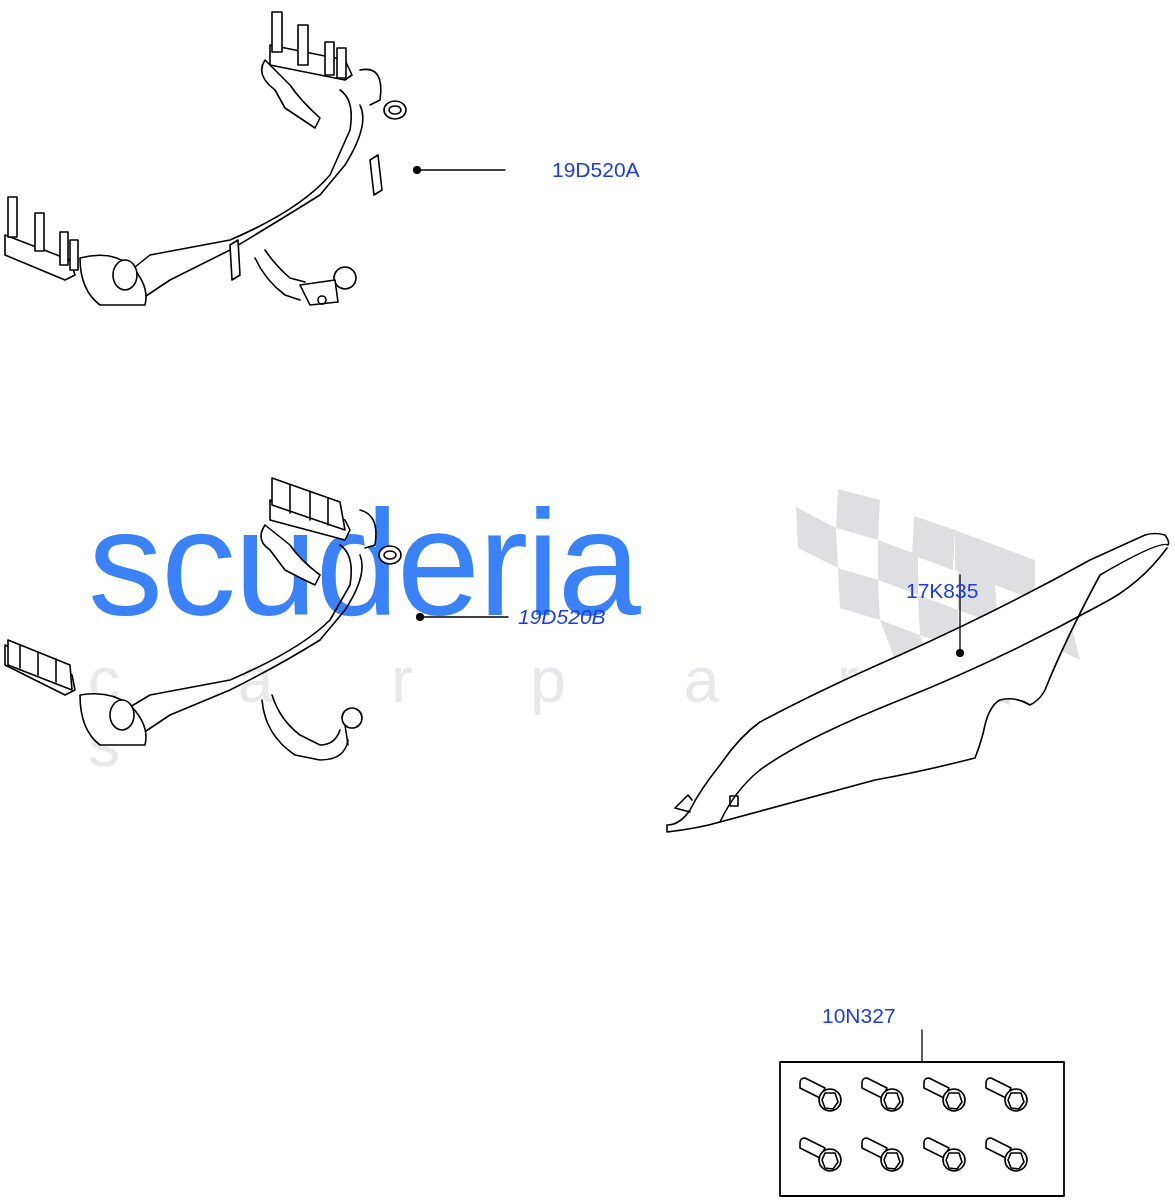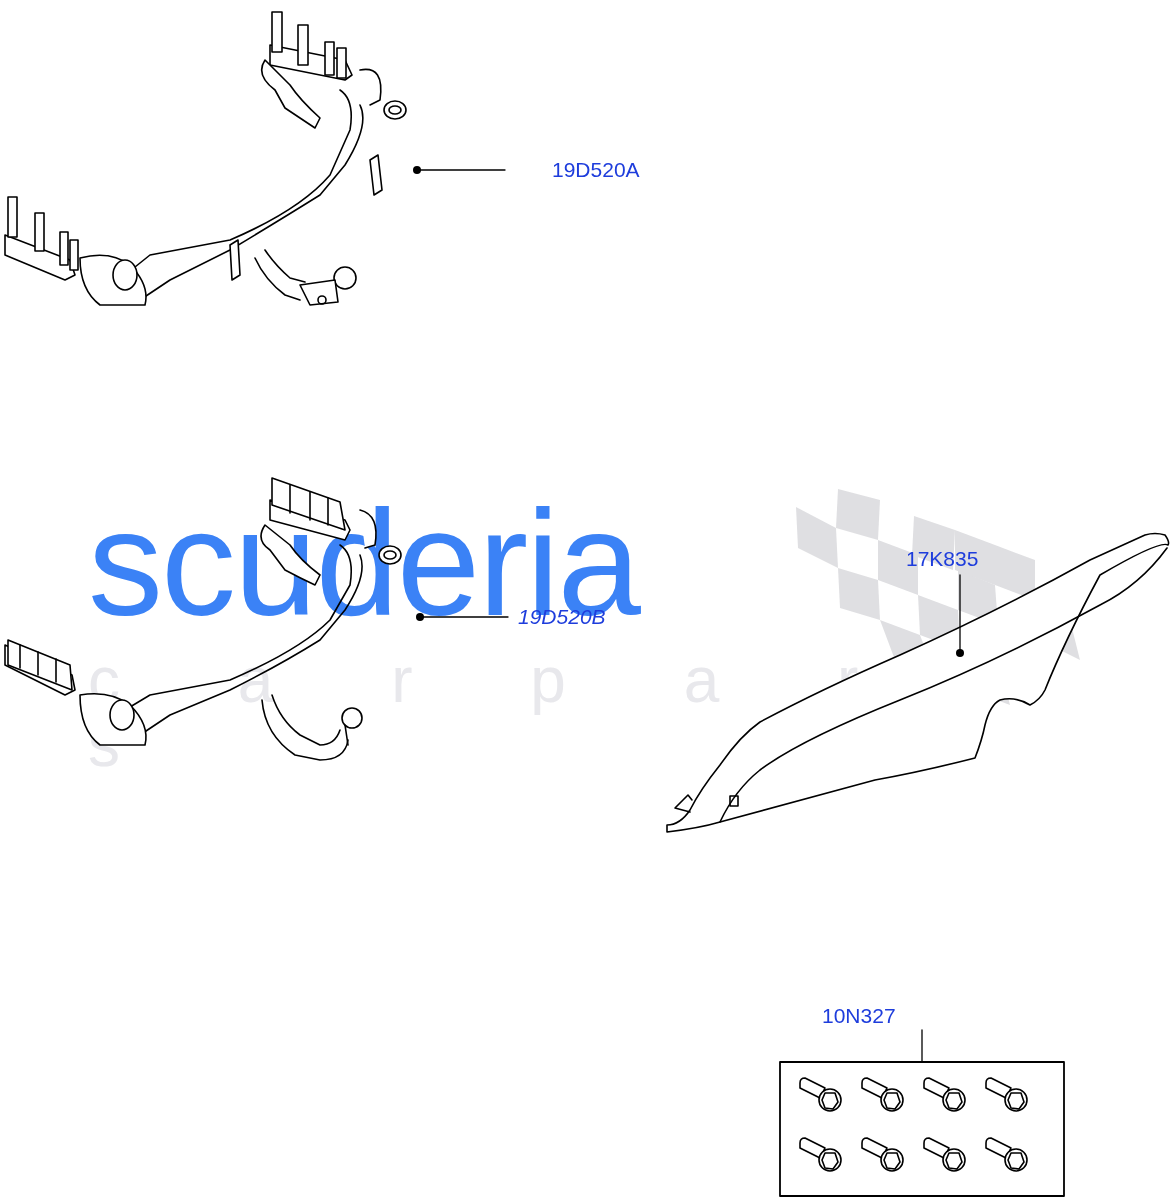--- a/index.html
+++ b/index.html
@@ -160,14 +160,14 @@
           <path d="M0,5 Q0,0 5,0 L25,10 L20,20 L0,10 Z"></path>
           <circle cx="30" cy="22" r="11"></circle>
           <polygon points="25,15 35,15 38,24 33,31 25,30 22,22"></polygon>
         </g>
     </g>
   </g>
 </svg>
 
 <div class="label" style="left:518px; top:159px;margin-left:34px;">19D520A</div>
 <div class="label" style="left:518px; top:606px;font-style:italic;">19D520B</div>
-<div class="label" style="left:906px; top:548px;">17K835</div>
+<div class="label" style="left:906px; top:580px;">17K835</div>
 <div class="label" style="left:822px; top:1005px;">10N327</div>
 
 </body></html>

